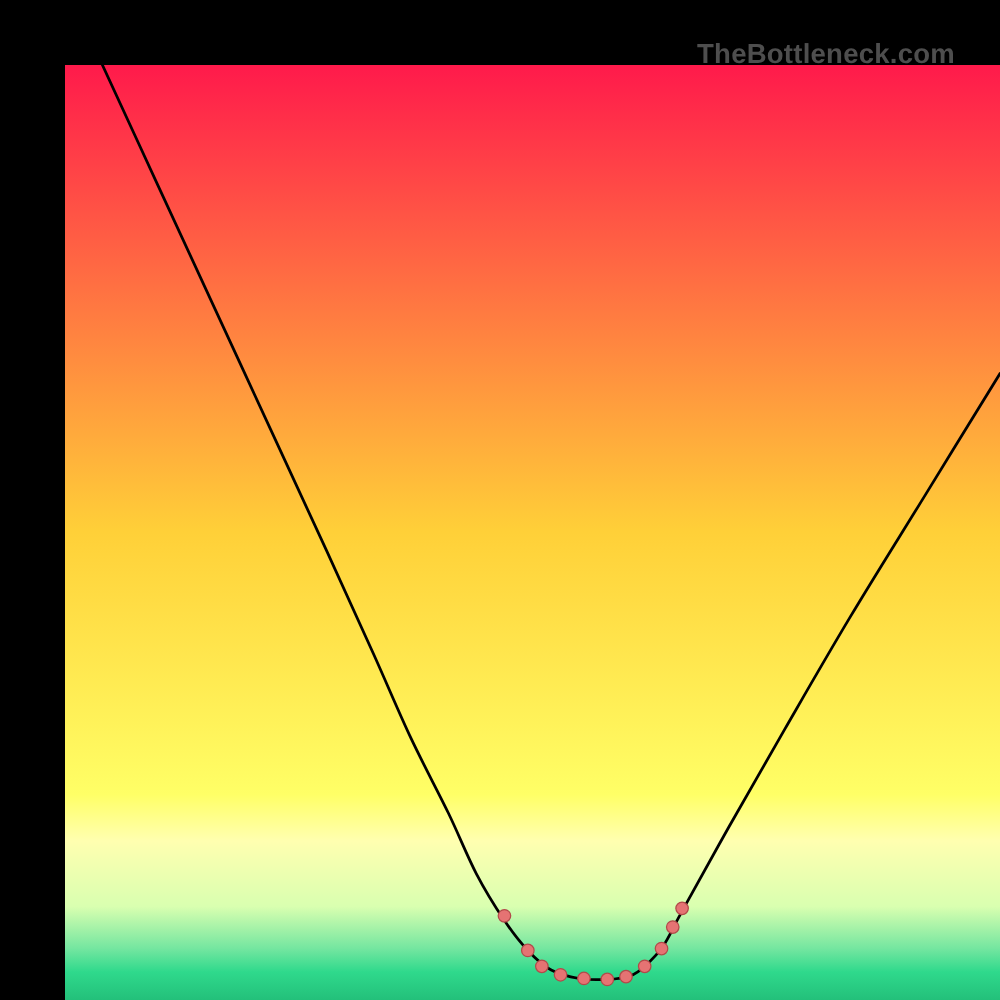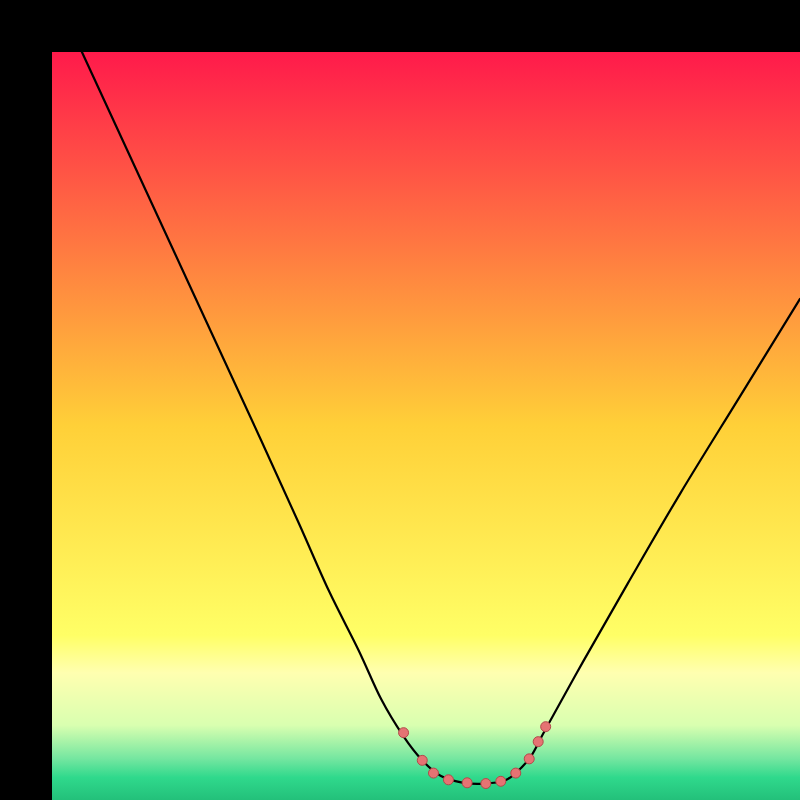--- a/index.html
+++ b/index.html
@@ -40,20 +40,21 @@
     user-select: none;
   }
   svg {
     display: block;
   }
 </style>
 </head>
 <body>
 
 <div class="frame">
+  <div class="watermark">TheBottleneck.com</div>
   <div class="plot">
     <svg id="chart-svg" width="748" height="748" viewBox="0 0 748 748" preserveAspectRatio="none">
       <defs>
         <linearGradient id="bg-grad" x1="0" y1="0" x2="0" y2="1">
             <stop offset="0%" stop-color="#ff1a4b"></stop>
             <stop offset="50%" stop-color="#ffd038"></stop>
             <stop offset="78%" stop-color="#ffff66"></stop>
             <stop offset="83%" stop-color="#ffffb0"></stop>
             <stop offset="90%" stop-color="#d9ffb0"></stop>
             <stop offset="94.5%" stop-color="#74e6a0"></stop>

